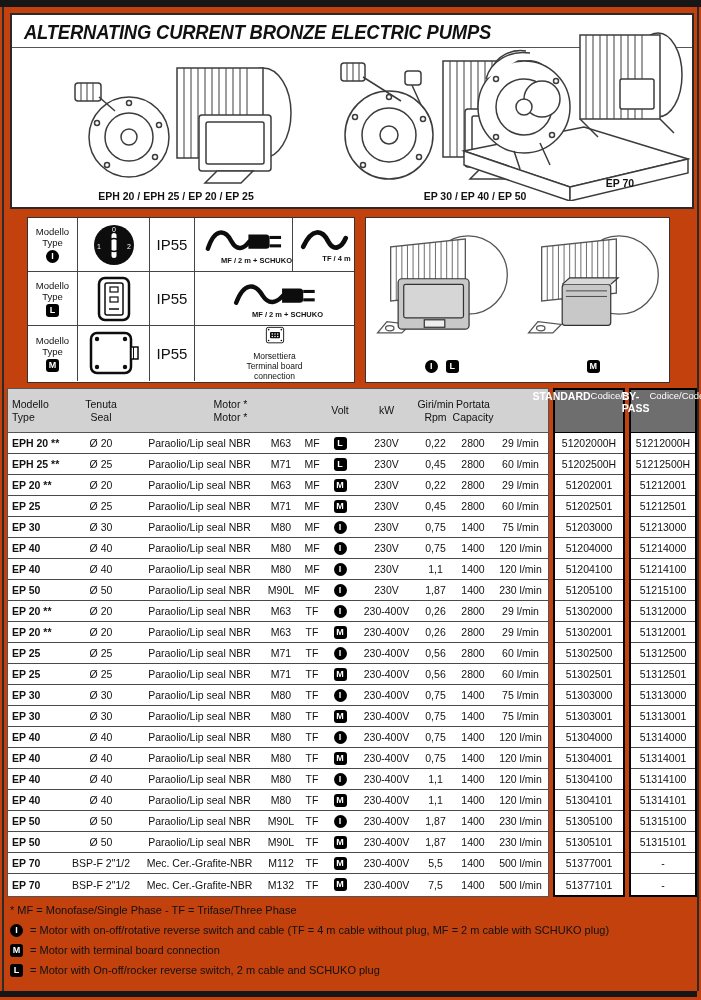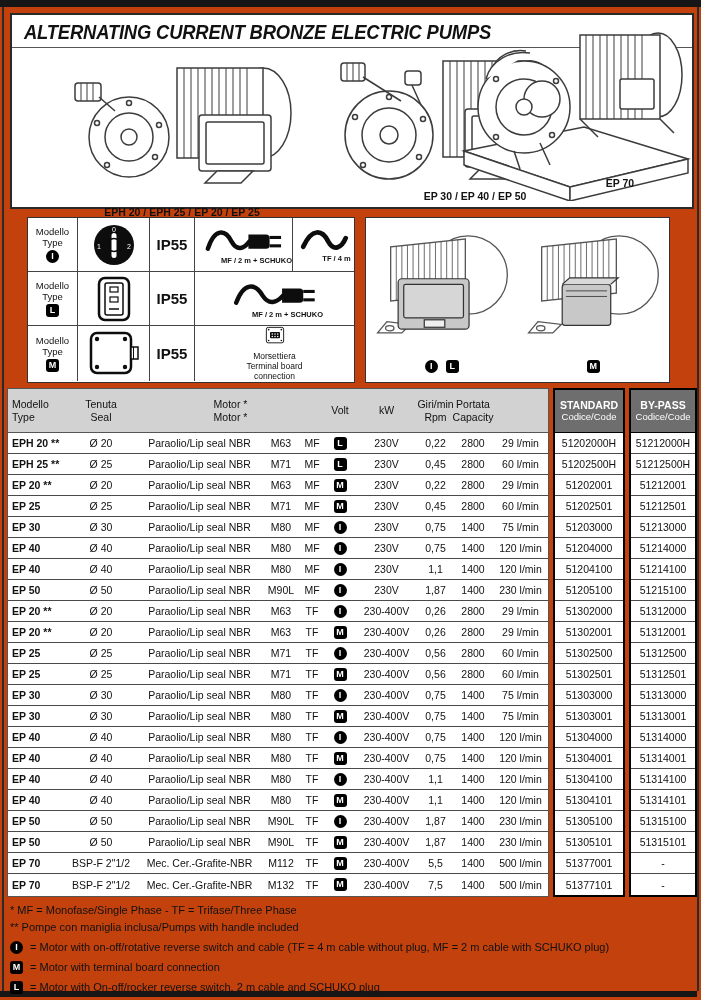--- a/index.html
+++ b/index.html
@@ -19,21 +19,21 @@
   .pump { position:absolute; }
   .caption { position:absolute; font-size:10.5px; font-weight:bold; text-align:center; white-space:nowrap; }
 
   
   .type-table { position:absolute; left:27px; top:217px; width:328px; height:166px; border:1.5px solid #333;
                 display:grid; grid-template-columns:50px 72px 45px 98px 61px; grid-auto-rows:54.2px; background:#fff; }
   .tcell { border-right:1px solid #444; border-bottom:1px solid #444; display:flex; flex-direction:column;
            align-items:center; justify-content:center; gap:2px; overflow:hidden; }
   .tcell.last { border-right:none; } .tcell.bot { border-bottom:none; }
   .tlabel { font-size:9.5px; line-height:11px; text-align:center; }
-  .ip { font-size:15px; font-weight:bold; }
+  .ip { font-size:15px; font-weight:normal; }
   .cable-lab { font-size:7.5px; font-weight:bold; text-align:center; white-space:nowrap;margin-left:26px; }
   .mors { font-size:8.5px; line-height:10px; text-align:center; }
   .hcell { display:flex; align-items:center; justify-content:center; gap:6px; }
 
   .bdg { width:13px; height:13px; min-width:13px; background:#000; color:#fff; font-size:9px; font-weight:bold;
          display:inline-flex; align-items:center; justify-content:center; line-height:1; }
   .bdg.circle { border-radius:50%; }
   .bdg.squareb { border-radius:3px; }
 
   
@@ -49,21 +49,21 @@
   .main-head { height:44px; background:#d2d2d2; border-bottom:1px solid #555; }
   .hc { display:flex; flex-direction:column; align-items:center; justify-content:center; font-size:10.5px; line-height:13px; }
   .hc.left { align-items:flex-start; padding-left:4px; }
   .brow { height:21px; border-bottom:1px solid #4a4a4a; }
   .brow:last-child { border-bottom:none; }
   .bc { display:flex; align-items:center; justify-content:center; font-size:10.5px; white-space:nowrap; overflow:hidden; }
   .bc.model { justify-content:flex-start; padding-left:4px; font-weight:bold; }
 
   .code-block { border:2px solid #000; background:#fff; }
   .code-block.std { width:72px; } .code-block.byp { width:68px; }
-  .code-head { height:43px; background:#6e6e6e; color:#fff; display:flex; flex-direction:column; align-items:center;
+  .code-head { height:43px; background:#6e6e6e; color:#fff; display:flex; flex-direction:row; 
                justify-content:center; line-height:12px; border-bottom:1.5px solid #000; }
   .code-head .l1 { font-size:10.5px; font-weight:bold; } .code-head .l2 { font-size:9.5px; }
   .code-cell { height:21px; display:flex; align-items:center; justify-content:center; font-size:10.5px;
                border-bottom:1px solid #4a4a4a; }
   .code-cell:last-child { border-bottom:none; }
 
   
   .notes { position:absolute; left:10px; top:903px; width:685px; font-size:11px; }
   .note-line { margin-bottom:2px; line-height:15px; }
   .legend-line { display:flex; align-items:center; gap:7px; margin-top:5px; line-height:15px; }
@@ -192,21 +192,21 @@
           <circle cx="44" cy="56" r="2.5"></circle>
             <circle cx="104" cy="58" r="2.5"></circle>
             <circle cx="100" cy="112" r="2.5"></circle>
             <circle cx="44" cy="114" r="2.5"></circle>
           <path d="M88,120 l10,22 M62,128 l6,18"></path>
         </g>
       </svg>
     </div>
   </div>
 
-  <div class="caption" style="left:77px; top:190px; width:210px;margin-top:16px;">EPH 20 / EPH 25 / EP 20 / EP 25</div>
+  <div class="caption" style="left:71px; top:190px; width:210px;">EPH 20 / EPH 25 / EP 20 / EP 25</div>
   <div class="caption" style="left:375px; top:190px; width:200px;">EP 30 / EP 40 / EP 50</div>
   <div class="caption" style="left:590px; top:177px; width:60px;">EP 70</div>
 
   <div class="type-table">
 
     <div class="tcell">
       <span class="tlabel">
         <span>Modello</span><br><span>Type</span>
       </span>
       <span class="bdg circle">I</span>
@@ -805,21 +805,20 @@
           <div class="code-cell">51315100</div>
           <div class="code-cell">51315101</div>
           <div class="code-cell">-</div>
           <div class="code-cell">-</div>
         </div>
     </div>
   </div>
 
   <div class="notes">
     <div class="note-line">* MF = Monofase/Single Phase - TF = Trifase/Three Phase</div>
-    <div class="note-line">** Pompe con maniglia inclusa/Pumps with handle included</div>
     <div class="legend-line">
       <span class="bdg circle">I</span>
       <span>= Motor with on-off/rotative reverse switch and cable (TF = 4 m cable without plug, MF = 2 m cable with SCHUKO plug)</span>
     </div>
     <div class="legend-line">
       <span class="bdg squareb">M</span>
       <span>= Motor with terminal board connection</span>
     </div>
     <div class="legend-line">
       <span class="bdg squareb">L</span>

